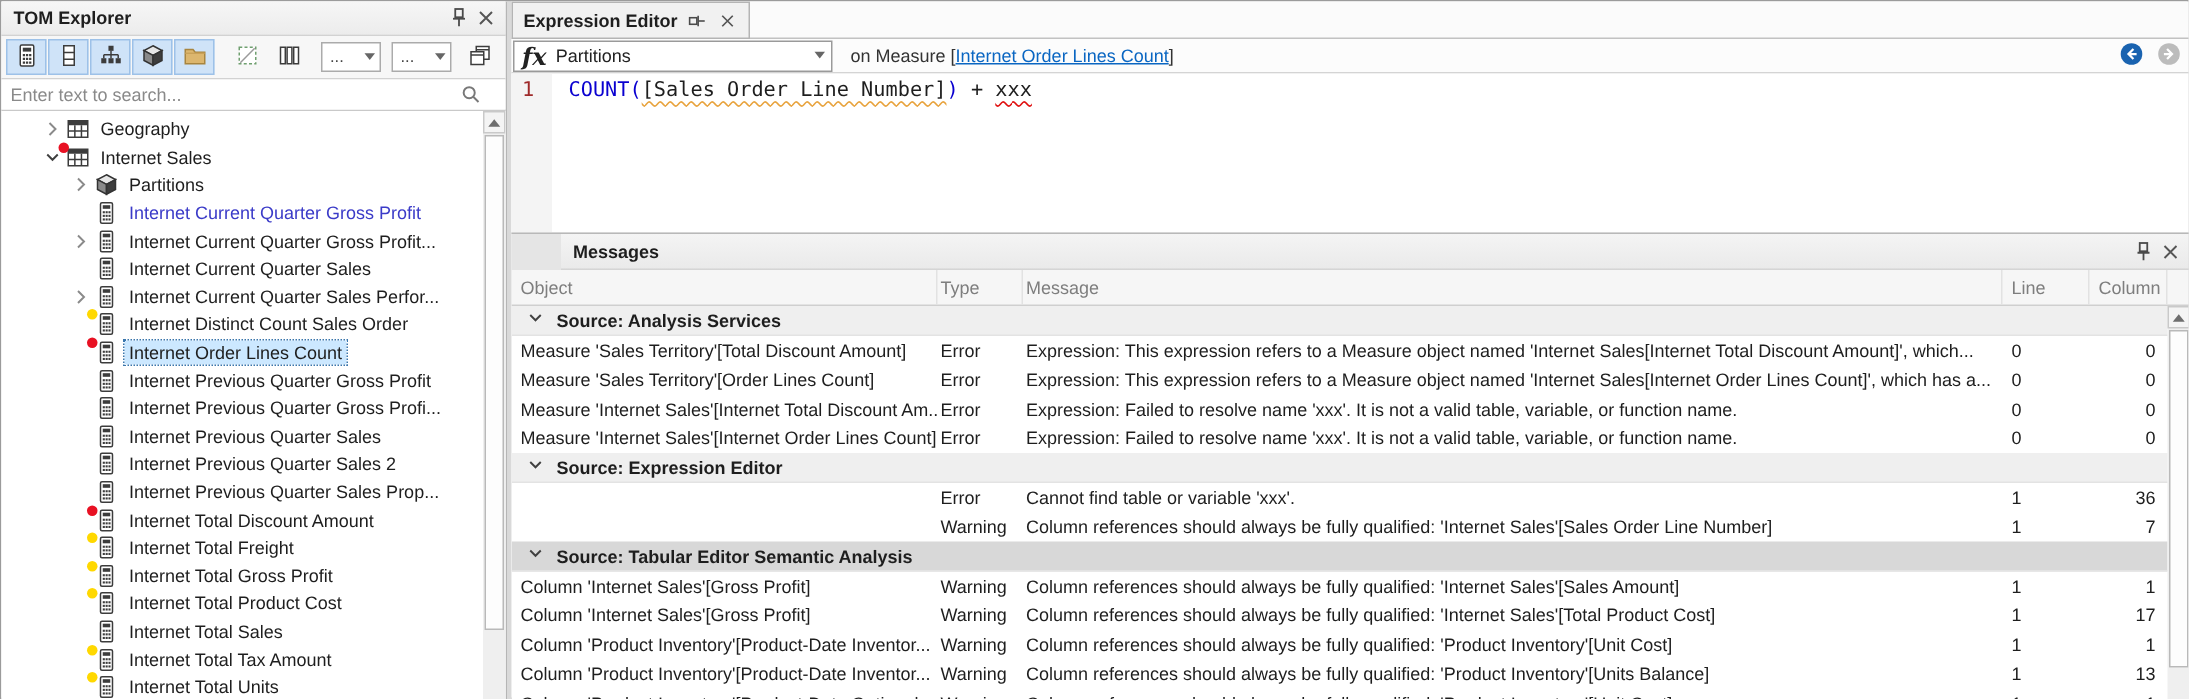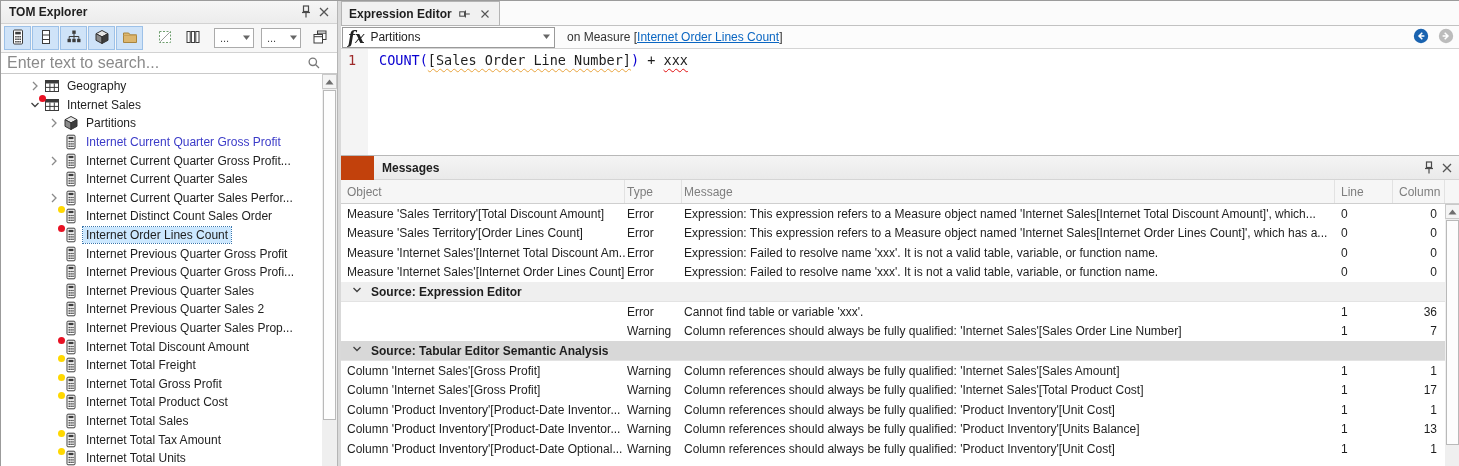--- a/index.html
+++ b/index.html
@@ -13,41 +13,41 @@
   #tom-header .title { font-weight:bold; font-size:12px; flex:1; }
   .hdr-ico { width:18px; height:18px; display:flex; align-items:center; justify-content:center; cursor:default; }
   #tom-toolbar { height:29px; background:#f7f7f7; border-bottom:1px solid #d2d2d2; display:flex; align-items:center; padding:0 3px; flex:0 0 auto; }
   .tb-btn { width:27px; height:24px; display:flex; align-items:center; justify-content:center; border:1px solid transparent; margin-right:1px; }
   .tb-btn.active { background:#cfe3f8; border-color:#9dc1e8; }
   .tb-btn.gap { margin-left:7px; }
   .tb-combo { width:40px; height:20px; background:#fff; border:1px solid #ababab; display:flex; align-items:center; padding:0 2px 0 5px; margin-left:7px; color:#444; }
   .tb-combo .lbl { flex:1; font-size:11px; }
   .tb-right { margin-left:auto; }
   #tom-search-row { height:21px; border-bottom:1px solid #c9c9c9; display:flex; align-items:center; background:#fff; flex:0 0 auto; position:relative; }
-  #tom-search { flex:1; height:100%; border:none; outline:none; padding:0 40px 0 6px; font-family:inherit; font-size:16px; color:#333; }
+  #tom-search { flex:1; height:100%; border:none; outline:none; padding:0 40px 0 6px; font-family:inherit; font-size:12px; color:#333; }
   #tom-search::placeholder { color:#8a8a8a; }
   #search-icons { position:absolute; right:4px; top:0; height:100%; display:flex; align-items:center; }
 
   #tom-tree { flex:1; position:relative; overflow:hidden; background:#fff; padding-top:3px; }
   .t-row { height:18.6px; display:flex; align-items:center; white-space:nowrap; }
   .t-exp { width:16px; height:16px; display:flex; align-items:center; justify-content:center; flex:0 0 auto; }
   .t-ico { position:relative; width:17px; height:16px; display:flex; align-items:center; justify-content:center; flex:0 0 auto; margin-right:4px; }
   .dot { position:absolute; width:7px; height:7px; border-radius:50%; left:-4px; top:-2px; }
   .dot-red { background:var(--red-dot); }
   .dot-yellow { background:var(--yellow-dot); }
   .t-label { padding:1px 3px; }
   .t-label.blue { color:var(--measure-highlight); }
   .t-label.sel-label { background:var(--selection-bg); outline:1px dotted #3a76ac; }
 
   .vscroll { position:absolute; top:0; right:0; width:15px; background:#efefef; }
   .vs-arrow { width:15px; height:15px; background:#f4f4f4; border:1px solid #c9c9c9; display:flex; align-items:center; justify-content:center; }
   .vs-thumb { position:absolute; left:1px; width:13px; background:#fdfdfd; border:1px solid #b9b9b9; }
 
   
-  #right-side { position:absolute; left:340px; top:0; width:1119px; height:466px; background:#c2410c; }
+  #right-side { position:absolute; left:340px; top:0; width:1119px; height:466px; background:#e5e5e5; }
   #splitter-v { position:absolute; left:337px; top:0; width:3px; height:466px; background:#d9d9d9; }
 
   #ee-tabrow { position:absolute; left:0; top:0; width:100%; height:25px; background:#fbfbfb; border-bottom:1px solid #c2c2c2; }
   #ee-tab { position:absolute; left:0; top:0; height:25px; background:#f1f1f1; border:1px solid #b4b4b4; display:flex; align-items:center; padding:0 7px; gap:6px; }
   #ee-tab .title { font-weight:bold; }
 
   #ee-toolbar { position:absolute; left:0; top:25px; width:100%; height:23px; background:#fcfcfc; border-bottom:1px solid #d4d4d4; display:flex; align-items:center; padding:0 6px 0 1px; }
   #ee-combo { width:213px; height:21px; background:#fff; border:1px solid #9a9a9a; display:flex; align-items:center; padding:0 3px 0 5px; gap:6px; }
   #ee-combo .fx { font-family:"DejaVu Serif",serif; font-style:italic; font-weight:bold; font-size:16px; color:#222; }
   #ee-combo .lbl { flex:1; color:#222; }
@@ -756,20 +756,26 @@
       </div>
       <div id="msg-colhead">
         <div class="c-obj">Object</div>
         <div class="c-type">Type</div>
         <div class="c-msg">Message</div>
         <div class="c-line">Line</div>
         <div class="c-col" style="text-align:right;padding-left:6px">Column</div>
       </div>
       <div id="msg-body">
         <div id="msg-rows">
+            <div class="m-group">
+              <span><svg width="16" height="16" viewBox="0 0 16 16" xmlns="http://www.w3.org/2000/svg">
+                  <polyline points="4.5,6 8,9.5 11.5,6" fill="none" stroke="#404040" stroke-width="1.3"></polyline>
+                </svg></span>
+              <span>Source: Analysis Services</span>
+            </div>
             <div class="m-row">
               <div class="c-obj">Measure 'Sales Territory'[Total Discount Amount]</div>
               <div class="c-type">Error</div>
               <div class="c-msg">Expression: This expression refers to a Measure object named 'Internet Sales[Internet Total Discount Amount]', which...</div>
               <div class="c-line">0</div>
               <div class="c-col">0</div>
             </div>
             <div class="m-row">
               <div class="c-obj">Measure 'Sales Territory'[Order Lines Count]</div>
               <div class="c-type">Error</div>

